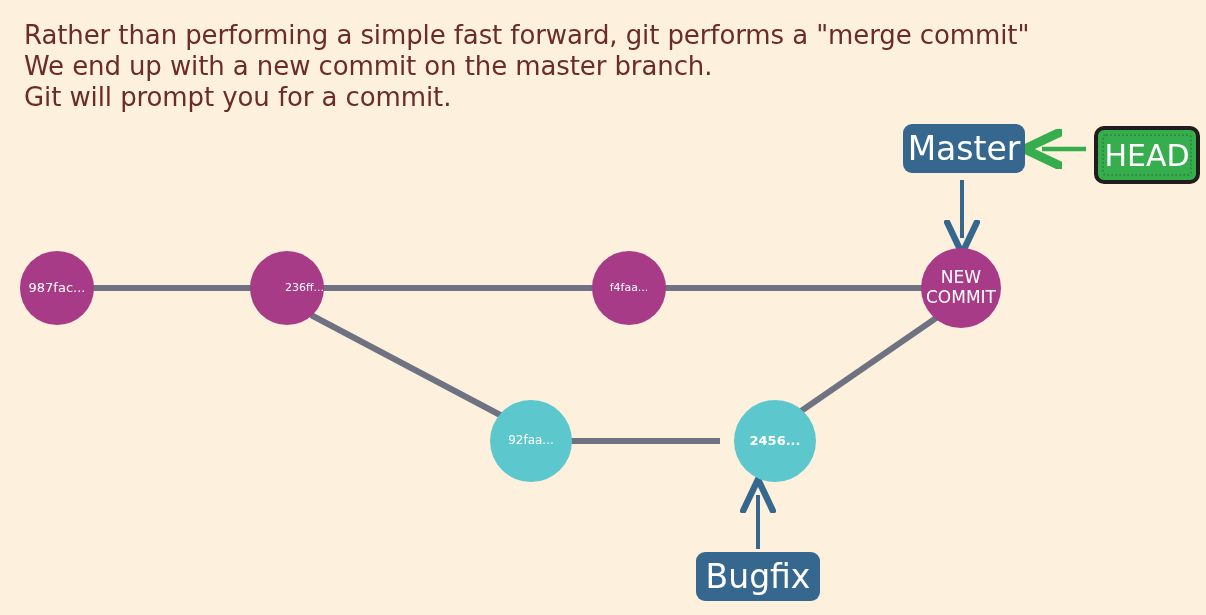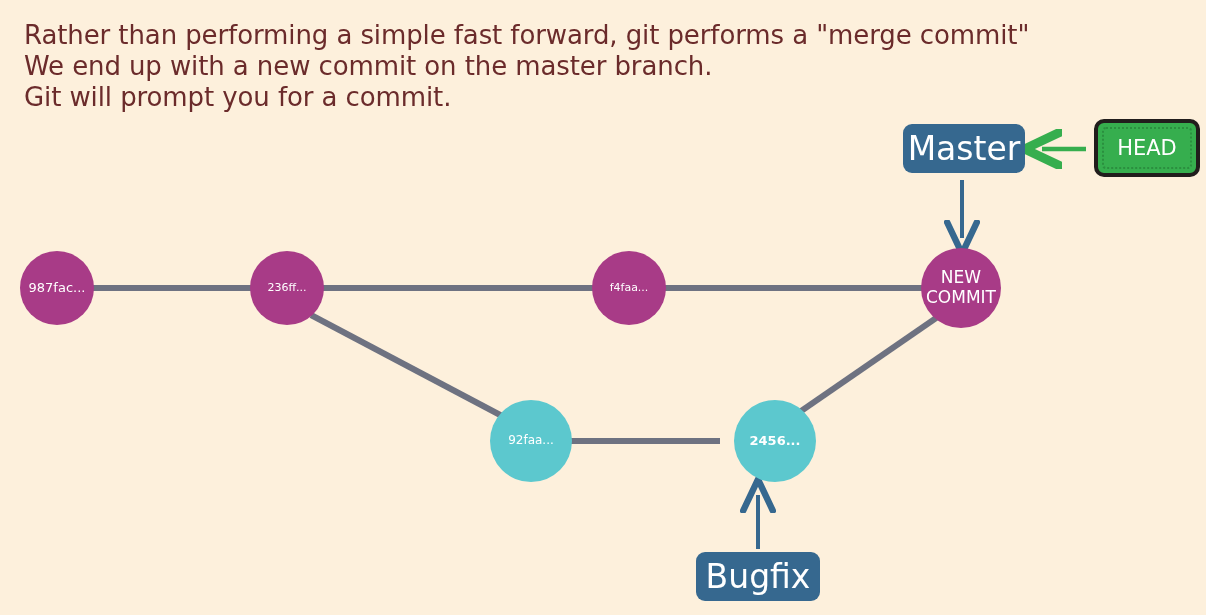--- a/index.html
+++ b/index.html
@@ -88,22 +88,23 @@
   #head-label {
     position: absolute;
     background: #36ae4e;
     border: 4px solid #211d1c;
     border-radius: 10px;
     color: #ffffff;
     display: flex;
     align-items: center;
     justify-content: center;
     font-family: "DejaVu Sans", sans-serif;
-    font-size: 21px;
+    font-size: 30px;
     box-sizing: border-box;
+    margin-top: 7px;
   }
   #head-label .inner-dash {
     position: absolute;
     left: 4px; top: 4px; right: 4px; bottom: 4px;
     border: 2px dotted #2b8f3f;
     border-radius: 4px;
     pointer-events: none;
   }
   #head-label .head-text {
     position: relative;
@@ -144,21 +145,21 @@
 
     <line x1="1086" y1="149" x2="1042" y2="149" stroke="#36ae4e" stroke-width="4.5" marker-end="url(#arrow-green)"></line>
 
     <line x1="758" y1="549" x2="758" y2="495" stroke="#36688f" stroke-width="4" marker-end="url(#arrow-blue)"></line>
   </svg>
 
   <div class="node master-commit" style="left:20px; top:251px; width:74px; height:74px; font-size:13px;">
     <span class="node-label">987fac...</span>
   </div>
 
-  <div class="node master-commit" style="left:250px; top:251px; width:74px; height:74px; font-size:11px;">
+  <div class="node master-commit" style="left:250px; top:251px; width:74px; height:74px; font-size:11px;justify-content:flex-end;">
     <span class="node-label">236ff...</span>
   </div>
 
   <div class="node master-commit" style="left:592px; top:251px; width:74px; height:74px; font-size:11px;">
     <span class="node-label">f4faa...</span>
   </div>
 
   <div class="node master-commit" style="left:921px; top:248px; width:80px; height:80px; font-size:17px;">
     <span class="node-label">NEW
 COMMIT</span>

